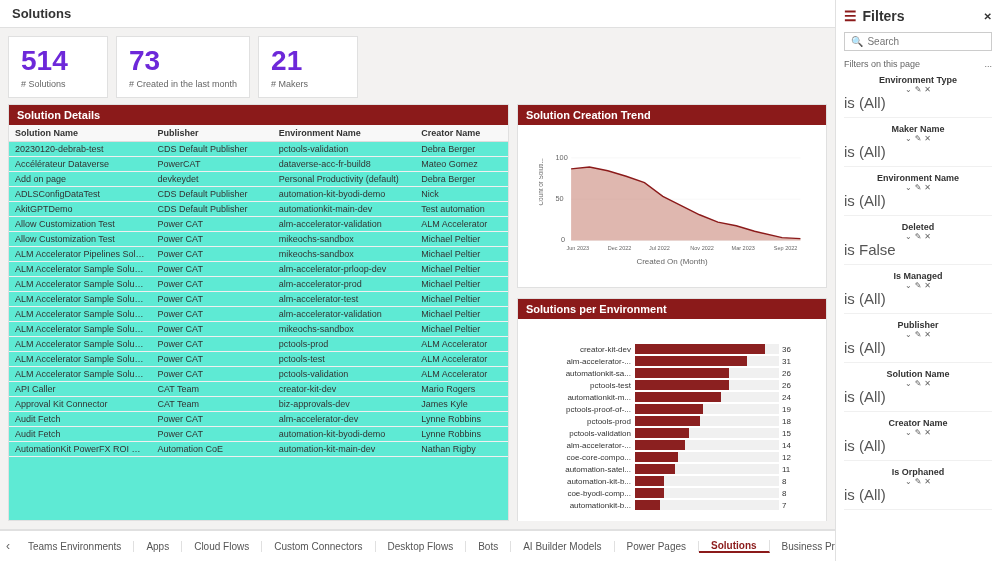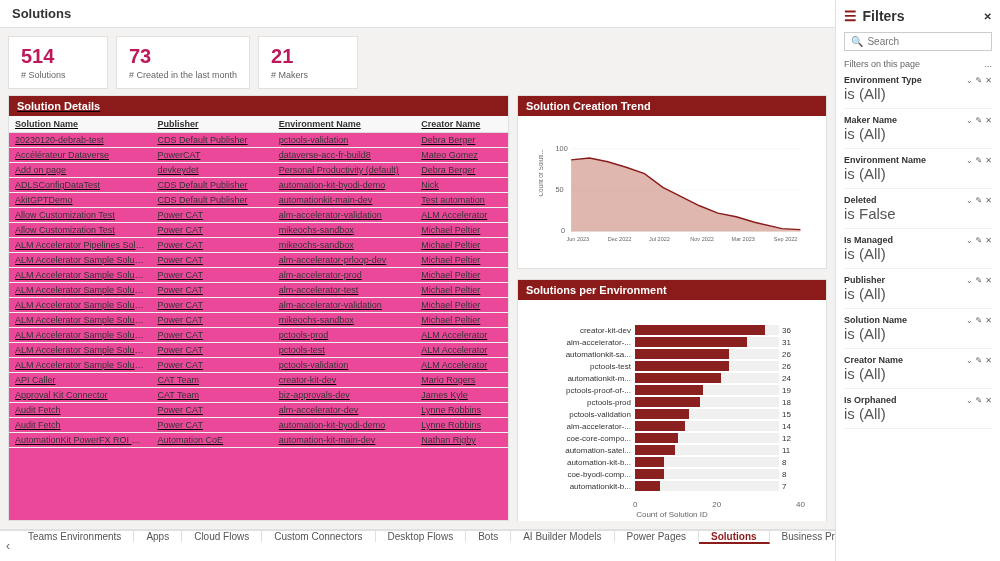--- a/index.html
+++ b/index.html
@@ -9,26 +9,26 @@
 
     .content-area { flex: 1; display: flex; flex-direction: column; background: #f3f2f1; overflow: hidden; }
 
     .top-bar { background: #fff; padding: 6px 12px; border-bottom: 1px solid #e0e0e0; }
     .top-bar-title { font-size: 13px; font-weight: 600; color: #333; }
 
     .dashboard { flex: 1; padding: 8px; overflow: hidden; display: flex; flex-direction: column; gap: 6px; }
 
     .metrics-row { display: flex; gap: 8px; }
     .metric-card { background: #fff; border: 1px solid #e0e0e0; padding: 8px 12px; min-width: 100px; }
-    .metric-value { font-size: 20px; font-weight: 700; color: #be185d; }
+    .metric-value { font-size: 28px; font-weight: 700; color: #6d28d9; }
     .metric-label { font-size: 9px; color: #666; margin-top: 2px; }
 
     .middle-section { display: flex; gap: 8px; flex: 1; overflow: hidden; }
 
-    .solution-details { background: #ec4899; border: 1px solid #e0e0e0; flex: 1; overflow: hidden; display: flex; flex-direction: column; text-decoration: underline; }
+    .solution-details { background: #5eead4; border: 1px solid #e0e0e0; flex: 1; overflow: hidden; display: flex; flex-direction: column; }
     .section-header { background: #8B1A1A; color: #fff; padding: 4px 8px; font-size: 11px; font-weight: 600; }
     .table-container { overflow: auto; flex: 1; }
     table { width: 100%; border-collapse: collapse; font-size: 9px; }
     th { background: #f8f8f8; border-bottom: 1px solid #ddd; padding: 3px 6px; text-align: left; font-weight: 600; color: #333; white-space: nowrap; position: sticky; top: 0; }
     td { border-bottom: 1px solid #f0f0f0; padding: 2px 6px; color: #333; white-space: nowrap; overflow: hidden; text-overflow: ellipsis; max-width: 120px; }
 
     .charts-panel { display: flex; flex-direction: column; gap: 10px; width: 310px; flex-shrink: 0; }
 
     .chart-card { background: #fff; border: 1px solid #e0e0e0; }
     .chart-title { background: #8B1A1A; color: #fff; padding: 4px 8px; font-size: 11px; font-weight: 600; }
@@ -50,21 +50,21 @@
 
     
     .sidebar { width: 165px; background: #fff; border-left: 1px solid #e0e0e0; display: flex; flex-direction: column; padding: 8px; overflow-y: auto; flex-shrink: 0; }
     .sidebar-title { font-size: 14px; font-weight: 600; color: #333; margin-bottom: 8px; display: flex; align-items: center; gap: 6px; }
     .filter-icon { color: #8B1A1A; font-size: 14px; }
     .search-box { display: flex; align-items: center; border: 1px solid #ccc; padding: 3px 6px; margin-bottom: 8px; background: #fff; }
     .search-box input { border: none; outline: none; font-size: 10px; flex: 1; background: transparent; }
     .search-icon { color: #888; font-size: 10px; margin-right: 4px; }
     .filter-section-title { font-size: 9px; color: #666; margin-bottom: 6px; display: flex; justify-content: space-between; gap: 32px; }
     .filter-item { margin-bottom: 6px; border-bottom: 1px solid #f0f0f0; padding-bottom: 6px; }
-    .filter-item-header { display: flex; justify-content: space-between; align-items: center; }
+    .filter-item-header { display: flex; justify-content: space-between; align-items: center; flex-direction: column; }
     .filter-item-label { font-size: 9px; font-weight: 600; color: #333; }
     .filter-item-value { font-size: 15px; color: #555; }
     .filter-item-icons { display: flex; gap: 3px; align-items: center; }
     .chevron-icon { font-size: 8px; color: #666; }
     .edit-icon { font-size: 8px; color: #666; }
     .close-icon { font-size: 8px; color: #666; }
 
     
     .bottom-tabs { height: 32px; background: #fff; border-top: 2px solid #e0e0e0; display: flex; align-items: stretch; overflow-x: auto; flex-shrink: 0; }
     .tab { padding: 0 12px; font-size: 10px; color: #555; cursor: pointer; display: flex; align-items: center; border-right: 1px solid #e0e0e0; white-space: nowrap; }
@@ -268,20 +268,21 @@
                   <polyline points="35,20 55,18 75,22 95,28 115,35 135,50 155,60 175,70 195,78 215,82 235,88 265,95 285,96" fill="none" stroke="#8B1A1A" stroke-width="1.5"></polyline>
 
                   <text x="30" y="108" font-size="6" fill="#666">Jun 2023</text>
                   <text x="75" y="108" font-size="6" fill="#666">Dec 2022</text>
                   <text x="120" y="108" font-size="6" fill="#666">Jul 2022</text>
                   <text x="165" y="108" font-size="6" fill="#666">Nov 2022</text>
                   <text x="210" y="108" font-size="6" fill="#666">Mar 2023</text>
                   <text x="256" y="108" font-size="6" fill="#666">Sep 2022</text>
                 </svg>
               </div>
+              <div class="x-axis-label">Created On (Month)</div>
             </div>
           </div>
 
           <div class="chart-card">
             <div class="chart-title">Solutions per Environment</div>
             <div class="chart-body">
               <div class="bar-chart-container" id="bar-chart">
               <div class="bar-row">
       <div class="bar-label">creator-kit-dev</div>
       <div class="bar-track">
@@ -388,21 +389,21 @@
               </div>
               <div class="x-axis-label">Count of Solution ID</div>
             </div>
           </div>
         </div>
       </div>
     </div>
 
     <div class="bottom-tabs">
       <div class="tab-arrow">‹</div>
-      <div id="tabs-container" style="display:flex;align-items:flex-start;">
+      <div id="tabs-container" style="display:flex;align-items:center;">
           <div class="tab">Teams Environments</div>
           <div class="tab">Apps</div>
           <div class="tab">Cloud Flows</div>
           <div class="tab">Custom Connectors</div>
           <div class="tab">Desktop Flows</div>
           <div class="tab">Bots</div>
           <div class="tab">AI Builder Models</div>
           <div class="tab">Power Pages</div>
           <div class="tab active">Solutions</div>
           <div class="tab">Business Process Flows</div>

